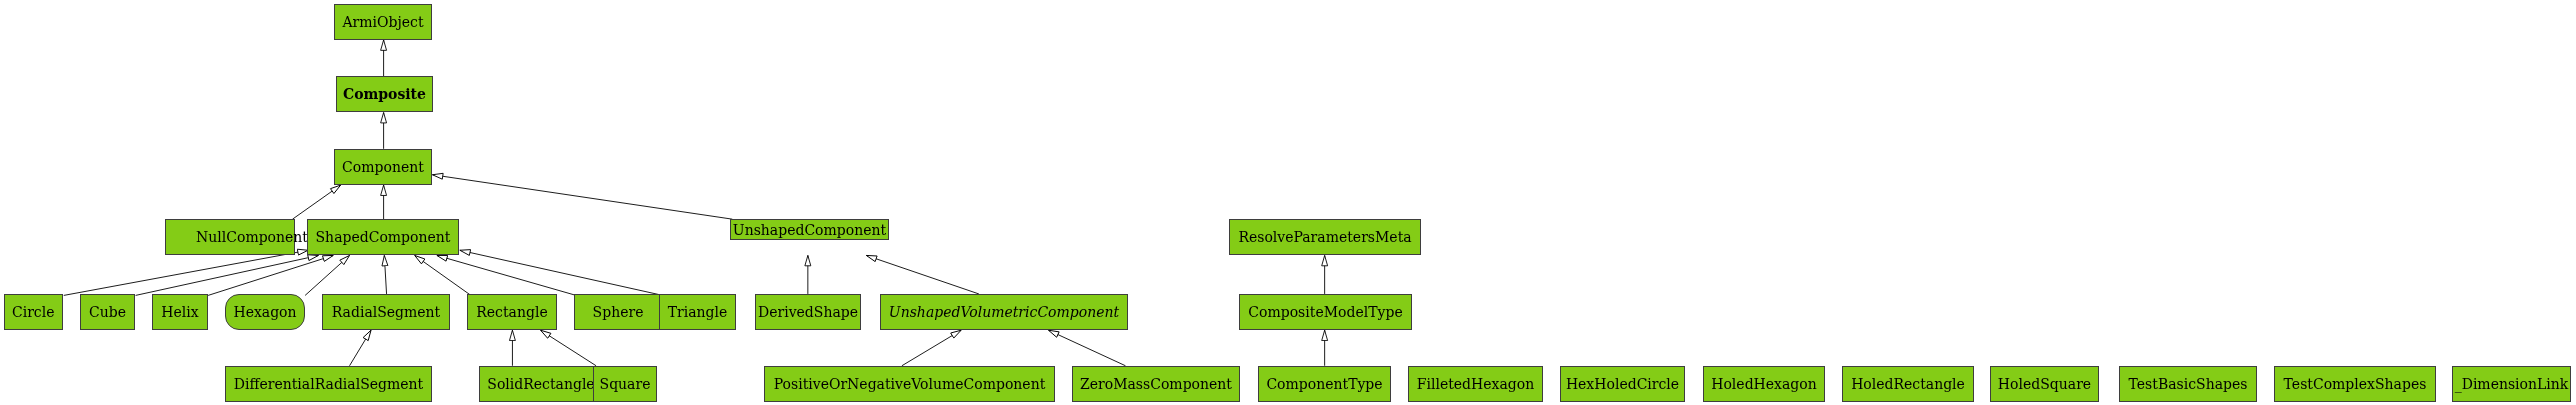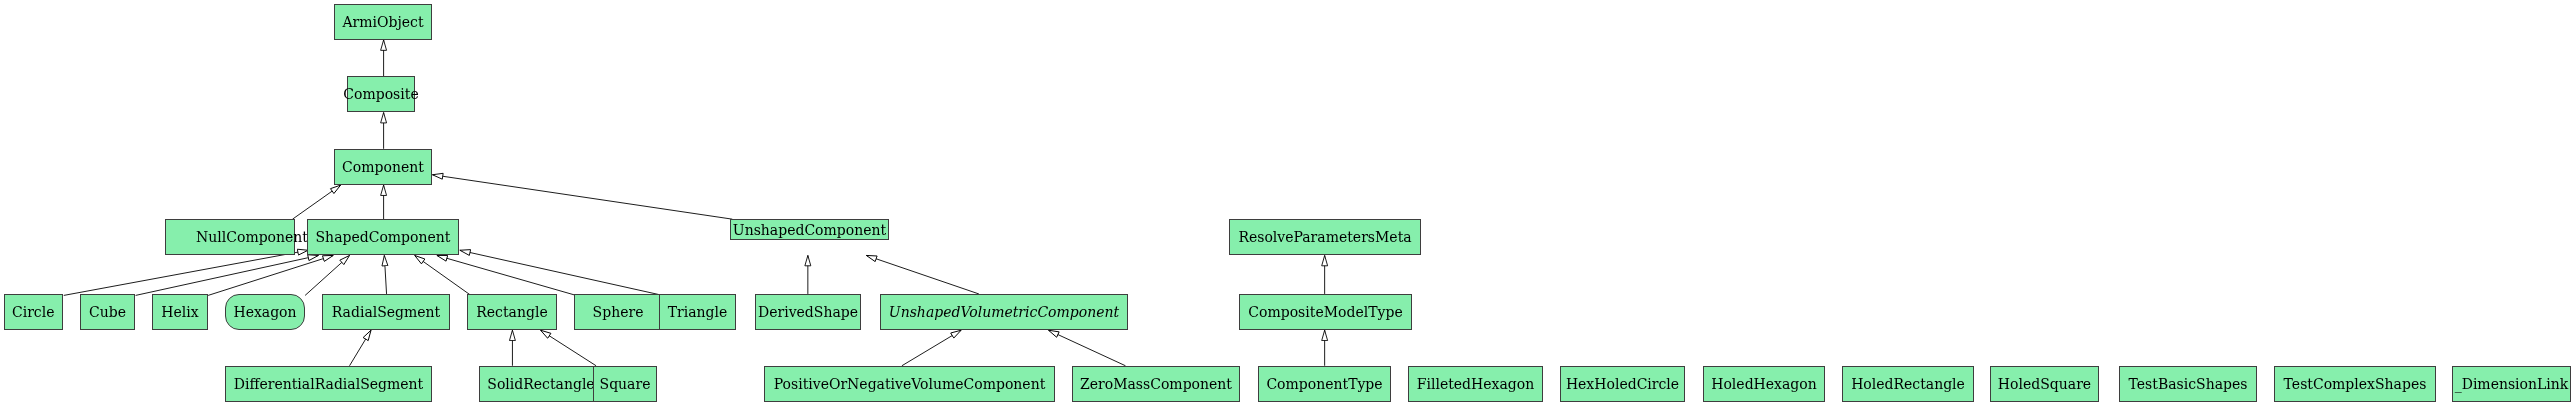--- a/index.html
+++ b/index.html
@@ -18,21 +18,21 @@
   .edges-layer {
     position: absolute;
     left: 0;
     top: 0;
     width: 2576px;
     height: 405px;
   }
   .node {
     position: absolute;
     box-sizing: border-box;
-    background: #86efac;
+    background: #84cc16;
     border: 1.1px solid #3e3e3e;
     display: flex;
     align-items: center;
     justify-content: center;
     font-size: 14px;
     color: #000000;
     white-space: nowrap;
     text-align: center;
     line-height: 1;
   }
@@ -67,21 +67,21 @@
         <line x1="690" y1="494" x2="690" y2="446" stroke="#000000" stroke-width="1.2" marker-end="url(#inherit-arrow)"></line>
         <line x1="803" y1="494" x2="728" y2="446" stroke="#000000" stroke-width="1.2" marker-end="url(#inherit-arrow)"></line>
         <line x1="1216" y1="494" x2="1296" y2="446" stroke="#000000" stroke-width="1.2" marker-end="url(#inherit-arrow)"></line>
         <line x1="1518" y1="494" x2="1414" y2="446" stroke="#000000" stroke-width="1.2" marker-end="url(#inherit-arrow)"></line>
         <line x1="1787" y1="397" x2="1787" y2="345" stroke="#000000" stroke-width="1.2" marker-end="url(#inherit-arrow)"></line>
         <line x1="1787" y1="494" x2="1787" y2="446" stroke="#000000" stroke-width="1.2" marker-end="url(#inherit-arrow)"></line>
       </g>
   </svg>
   <div id="node-layer">
       <div class="node" style="left: 334px; top: 3.7px; width: 98px; height: 36px;">ArmiObject</div>
-      <div class="node" style="left: 347px; top: 76px; width: 68px; height: 36px;">Composite</div>
+      <div class="node" style="left: 336px; top: 76px; width: 97px; height: 36px; font-weight: bold;">Composite</div>
       <div class="node" style="left: 334px; top: 149px; width: 98px; height: 36px;">Component</div>
       <div class="node" style="left: 165px; top: 219px; width: 130px; height: 36px; padding-left: 44px;">NullComponent</div>
       <div class="node" style="left: 307px; top: 219px; width: 152px; height: 36px;">ShapedComponent</div>
       <div class="node" style="left: 730px; top: 219px; width: 159px; height: 21px;">UnshapedComponent</div>
       <div class="node" style="left: 1229px; top: 219px; width: 192px; height: 36px;">ResolveParametersMeta</div>
       <div class="node" style="left: 3.7px; top: 294px; width: 59px; height: 36px;">Circle</div>
       <div class="node" style="left: 80px; top: 294px; width: 55px; height: 36px;">Cube</div>
       <div class="node" style="left: 152px; top: 294px; width: 56px; height: 36px;">Helix</div>
       <div class="node" style="left: 225px; top: 294px; width: 80px; height: 36px; border-radius: 14px;">Hexagon</div>
       <div class="node" style="left: 322px; top: 294px; width: 128px; height: 36px;">RadialSegment</div>

